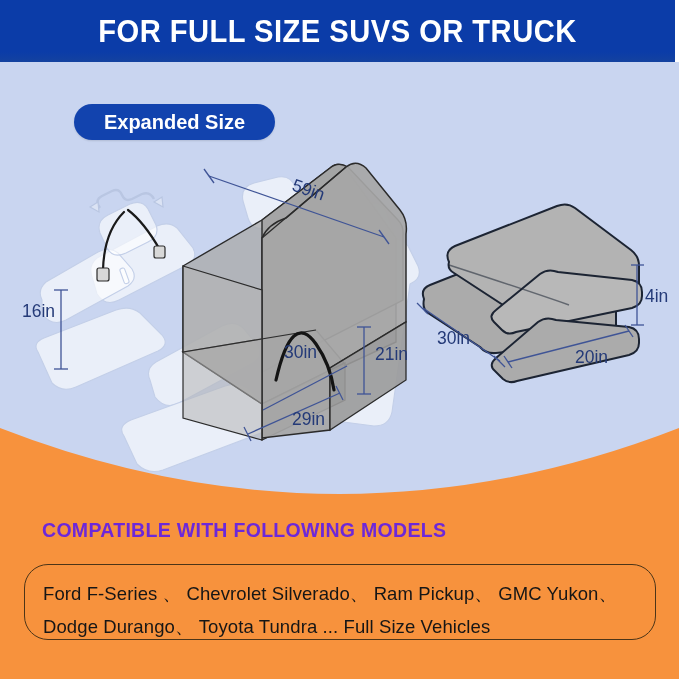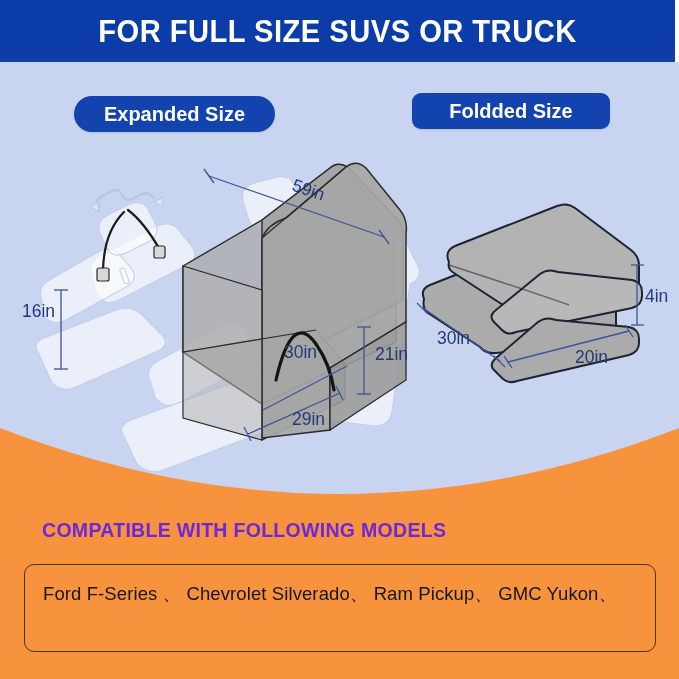--- a/index.html
+++ b/index.html
@@ -46,21 +46,21 @@
     position:absolute;
     background:#1243ae;
     color:#ffffff;
     border-radius:9px;
     font-size:20px;
     font-weight:bold;
     display:flex; align-items:center; justify-content:center;
     white-space:nowrap;
     box-shadow:0 1px 2px rgba(0,0,0,0.12);
   }
-  .badge-expanded { left:74px;  top:34px; width:201px; height:36px;border-radius:18px; }
+  .badge-expanded { left:74px;  top:42px; width:201px; height:36px;border-radius:18px; }
   .badge-folded   { left:412px; top:31px; width:198px; height:36px; }
 
   
   .orange-panel {
     position:absolute; left:0; top:0; width:679px; height:679px;
     pointer-events:none;
   }
   .orange-content {
     position:absolute; left:0; top:498px; width:679px; height:181px;
   }
@@ -68,23 +68,23 @@
     position:absolute; left:42px; top:23px;
     color:#6d28d9;
     font-size:19.5px;
     font-weight:bold;
     letter-spacing:0.3px;
     white-space:nowrap;
     line-height:1;
   }
   .models-box {
     position:absolute; left:24px; top:66px;
-    width:632px; height:88px;
+    width:632px; height:76px;
     border:1.4px solid #4c3518;
-    border-radius:10px;
+    border-radius:24px;
     padding:12px 18px 0 18px;
   }
   .models-line {
     color:#161616;
     font-size:18.5px;
     line-height:33px;
     white-space:nowrap;
     letter-spacing:0.1px;
   }
 
@@ -102,21 +102,20 @@
 <div id="page">
 
   <div class="header-band">
     <div class="shade"></div>
     <div class="header-title">FOR FULL SIZE SUVS OR TRUCK</div>
   </div>
 
   <div class="stage">
 
     <div class="badge badge-expanded">Expanded Size</div>
-    <div class="badge badge-folded">Foldded Size</div>
 
   </div>
 
   <svg class="diagram" viewBox="0 0 679 679">
     <defs>
       <clipPath id="stageClip">
         <rect x="0" y="62" width="679" height="617"></rect>
       </clipPath>
     </defs>
 
@@ -249,16 +248,17 @@
   </svg>
 
   <svg class="orange-panel" viewBox="0 0 679 679" preserveAspectRatio="none">
     <path d="M0,428 Q339.5,560 679,428 L679,679 L0,679 Z" fill="#f7923d"></path>
   </svg>
 
   <div class="orange-content">
     <div class="compat-heading">COMPATIBLE WITH FOLLOWING MODELS</div>
     <div class="models-box">
       <div class="models-line">Ford F-Series 、 Chevrolet Silverado、 Ram Pickup、 GMC Yukon、</div>
+      <div class="models-line">Dodge Durango、 Toyota Tundra ... Full Size Vehicles</div>
     </div>
   </div>
 
 </div>
 
 </body></html>

